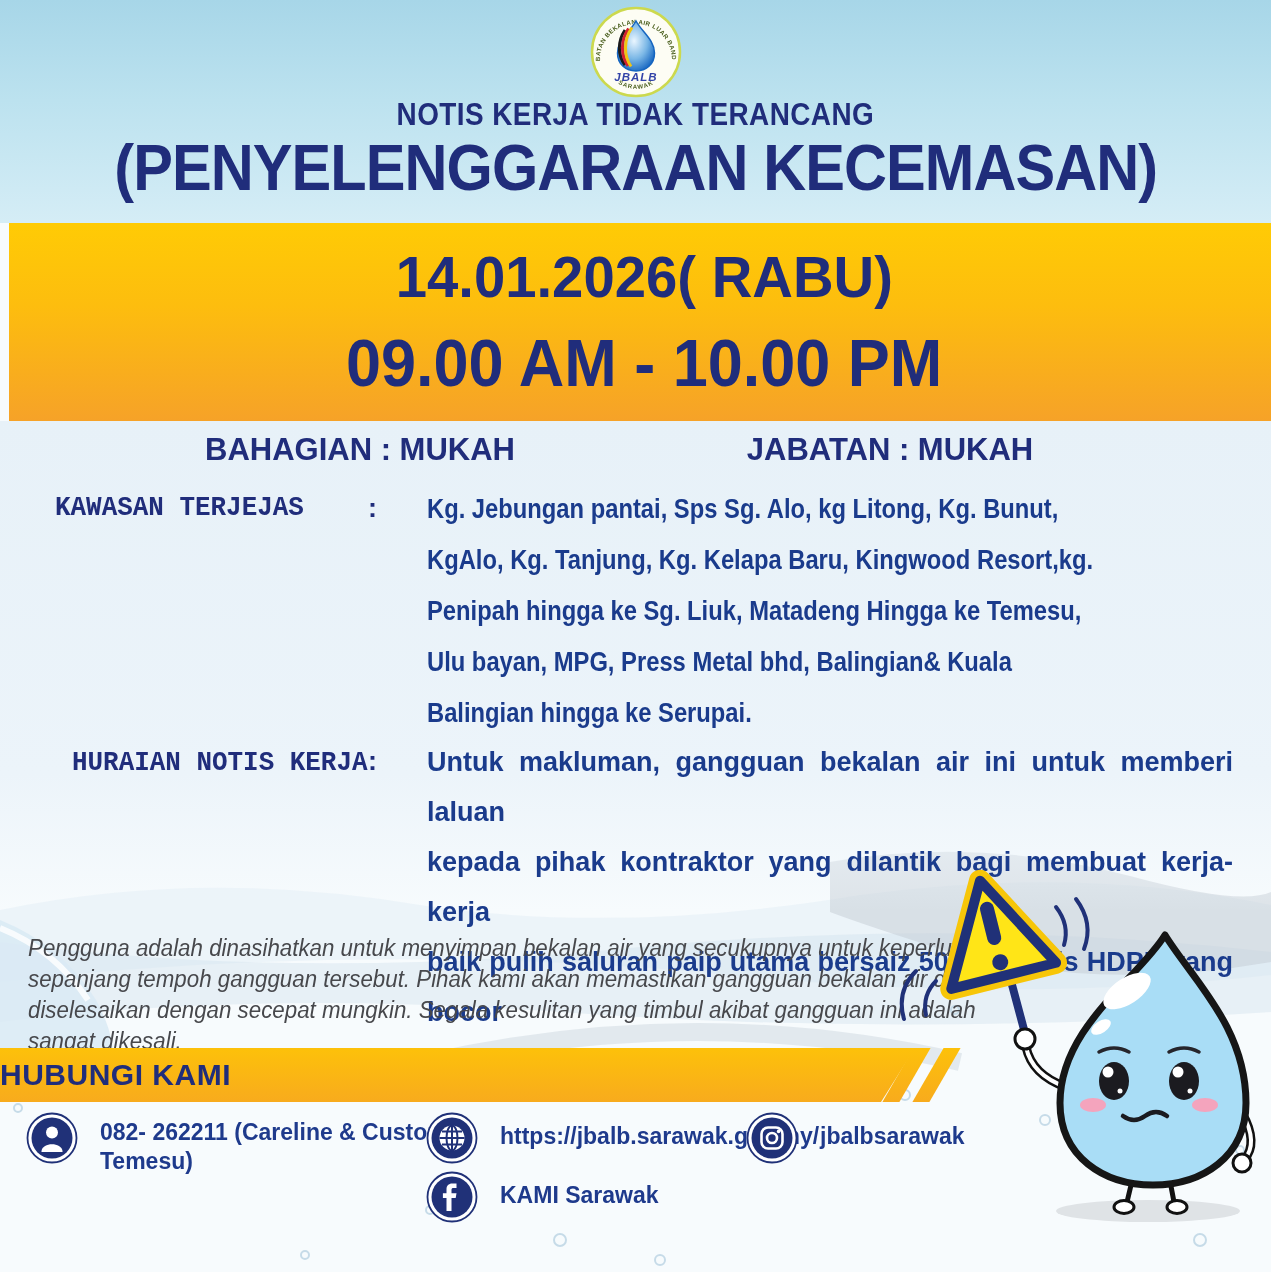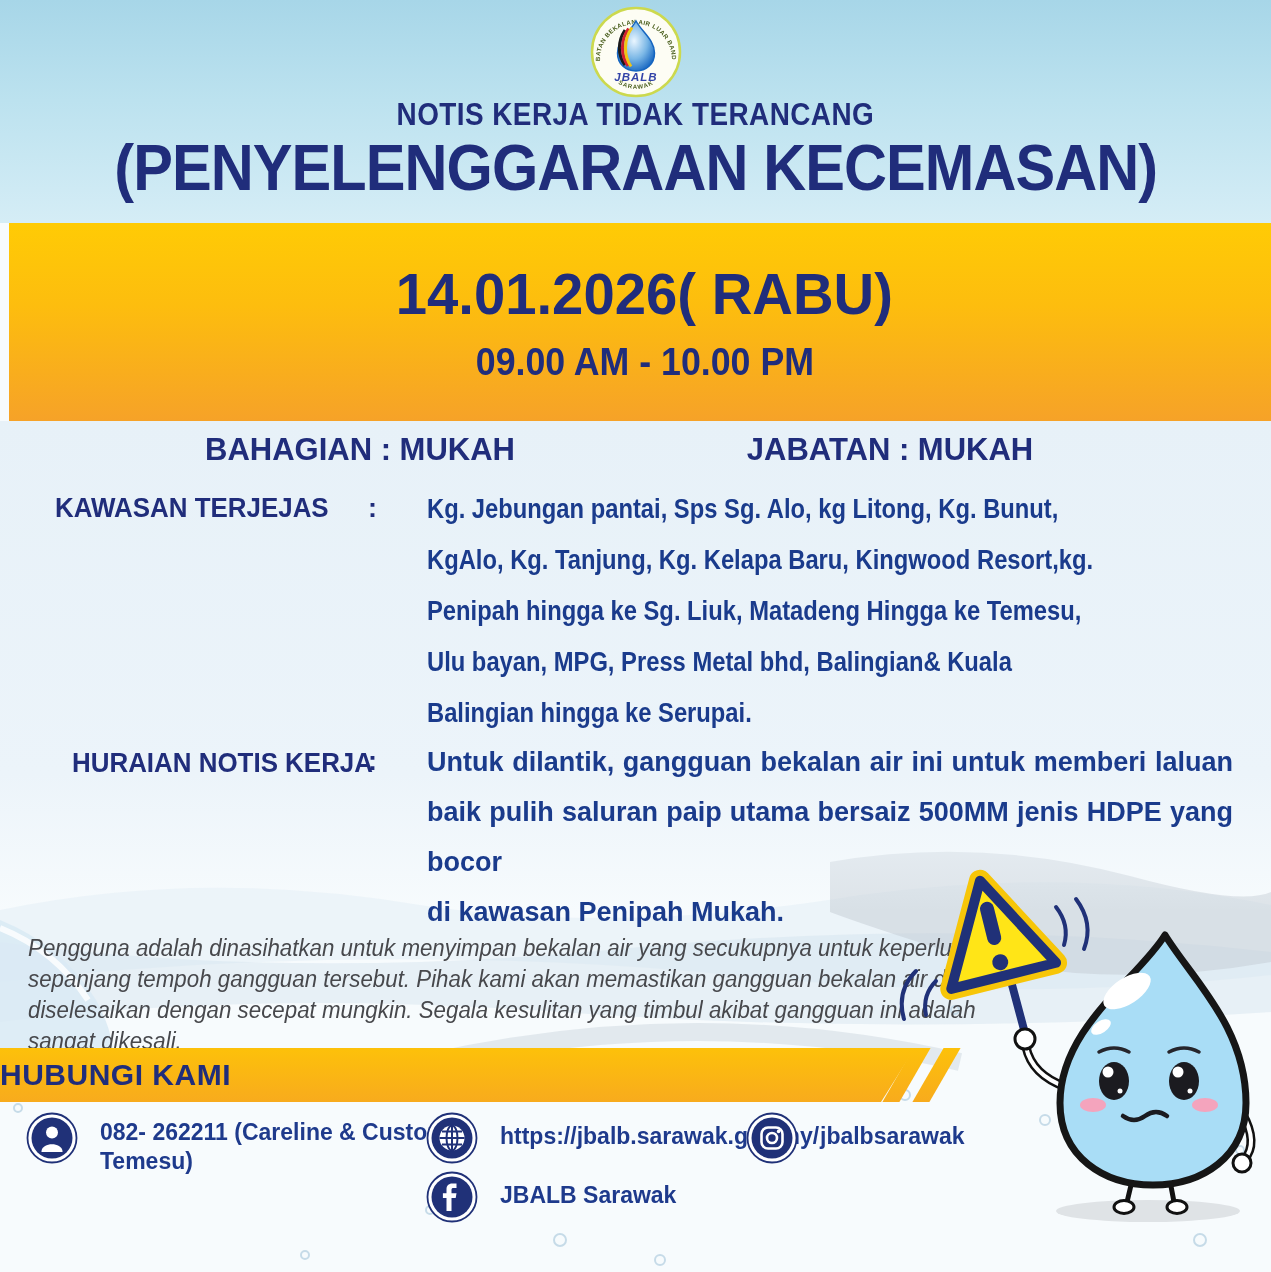--- a/index.html
+++ b/index.html
@@ -20,30 +20,30 @@
     background:linear-gradient(180deg,#a7d6e8 0%,#bce2ef 45%,#d5edf6 100%);}
   .logo-wrap{left:590px;top:6px;width:92px;height:92px;}
   .subtitle{left:0;top:97px;width:1271px;text-align:center;font-size:31px;letter-spacing:.5px;}
   .main-title{left:0;top:131px;width:1271px;text-align:center;font-size:64px;letter-spacing:-1px;white-space:nowrap;}
 
   
   .date-band{left:0;top:223px;width:1271px;height:198px;
     background:linear-gradient(180deg,#ffcb05 0%,#fdbd0e 42%,#f6a228 100%);
     display:flex;flex-direction:column;align-items:center;justify-content:center;gap:14px;margin-left:9px;}
   .date-line{font-size:58px;letter-spacing:0;}
-  .time-line{font-size:38px;}
+  .time-line{font-size:67px;}
 
   
   .content-section{left:0;top:421px;width:1271px;height:490px;z-index:2;
     background:linear-gradient(180deg,#e7f1f8 0%,#ecf4fa 72%,rgba(247,251,253,0) 100%);}
   .loc-row{left:0;top:432px;width:1271px;height:40px;z-index:3;}
   .loc-bahagian{left:160px;top:0;width:400px;text-align:center;font-size:31px;}
   .loc-daerah{left:700px;top:0;width:380px;text-align:center;font-size:31px;}
 
-  .label{font-size:27px;white-space:nowrap;}
+  .label{font-size:27px;white-space:nowrap;font-family:Liberation Mono, monospace;}
   .colon{font-size:27px;font-weight:bold;color:#202d7b;}
   .kawasan-label{left:55px;top:493px;z-index:3;}
   .kawasan-colon{left:368px;top:493px;z-index:3;}
   .kawasan-value{left:427px;top:484px;width:830px;font-size:27px;line-height:51px;z-index:3;
     transform:scaleX(.88);transform-origin:left top;white-space:nowrap;}
   .huraian-label{left:72px;top:748px;z-index:3;text-align:center;}
   .huraian-colon{left:368px;top:746px;z-index:3;}
   .huraian-value{left:427px;top:737px;width:806px;font-size:27px;line-height:50px;z-index:3;}
   .huraian-value div{text-align:justify;text-align-last:justify;}
   .huraian-value div:last-child{text-align-last:left;}
@@ -148,21 +148,22 @@
       <div>Penipah hingga ke Sg. Liuk, Matadeng Hingga ke Temesu,</div>
       <div>Ulu bayan, MPG, Press Metal bhd, Balingian&amp; Kuala</div>
       <div>Balingian hingga ke Serupai.</div>
     </div>
 
   <div class="abs label navy b huraian-label">
     <span class="cxl" style="transform:scaleX(.96)">HURAIAN NOTIS KERJA</span>
   </div>
   <div class="abs colon huraian-colon">:</div>
   <div class="abs huraian-value">
-      <div>Untuk dilantik, gangguan bekalan air ini untuk memberi laluan</div>
+      <div>Untuk makluman, gangguan bekalan air ini untuk memberi laluan</div>
+      <div>kepada pihak kontraktor yang dilantik bagi membuat kerja- kerja</div>
       <div>baik pulih saluran paip utama bersaiz 500MM jenis HDPE yang bocor</div>
       <div>di kawasan Penipah Mukah.</div>
     </div>
 
   <svg class="abs splash" viewBox="0 0 1271 422">
     <path d="M0 60 Q 200 18 420 55 Q 620 85 860 45 Q 1080 15 1271 55 L1271 125 Q 1000 155 700 122 Q 350 92 0 132 Z" fill="#e4eef5" opacity=".55"></path>
     <path d="M0 92 Q 300 132 640 97 Q 960 67 1271 102 L1271 162 Q 900 187 560 162 Q 250 140 0 172 Z" fill="#d3e2ee" opacity=".45"></path>
     <path d="M830 12 Q 980 -14 1130 26 Q 1240 56 1271 42 L1271 112 Q 1100 142 950 102 Q 870 77 830 62 Z" fill="#c3ccd4" opacity=".5"></path>
     <path d="M430 212 Q 700 152 960 212" fill="none" stroke="#cdd8e0" stroke-width="18" opacity=".5"></path>
     <path d="M0 70 Q 62 95 96 150 Q 122 196 110 242 L0 252 Z" fill="#d9eaf5" opacity=".85"></path>
@@ -235,21 +236,21 @@
     </svg>
     <div class="c-text">jbalbsarawak</div>
   </div>
 
   <div class="abs c-item fb-item">
     <svg class="c-icon" viewBox="0 0 52 52">
       <circle cx="26" cy="26" r="24.5" fill="#ffffff" stroke="#203178" stroke-width="1.8"></circle>
       <circle cx="26" cy="26" r="20.5" fill="#203178"></circle>
       <path d="M30.5 12.5 h-4.2 c-3.8 0 -5.8 2.2 -5.8 5.8 v4 h-3.6 v4.8 h3.6 V40 h5 V27.1 h4.2 l.8 -4.8 h-5 v-3.2 c0 -1.4 .6 -2 2 -2 h3 z" fill="#ffffff"></path>
     </svg>
-    <div class="c-text">JBALB Sarawak</div>
+    <div class="c-text">KAMI Sarawak</div>
   </div>
 
   <svg class="abs mascot" viewBox="0 0 391 417">
     <ellipse cx="268" cy="356" rx="92" ry="11" fill="#dfe3e6"></ellipse>
     <g fill="none" stroke="#203178" stroke-width="4" stroke-linecap="round">
       <path d="M56 126 Q 42 140 46 160"></path>
       <path d="M36 116 Q 16 136 24 164"></path>
       <path d="M176 52 Q 190 70 184 90"></path>
       <path d="M196 44 Q 214 68 204 94"></path>
     </g>

